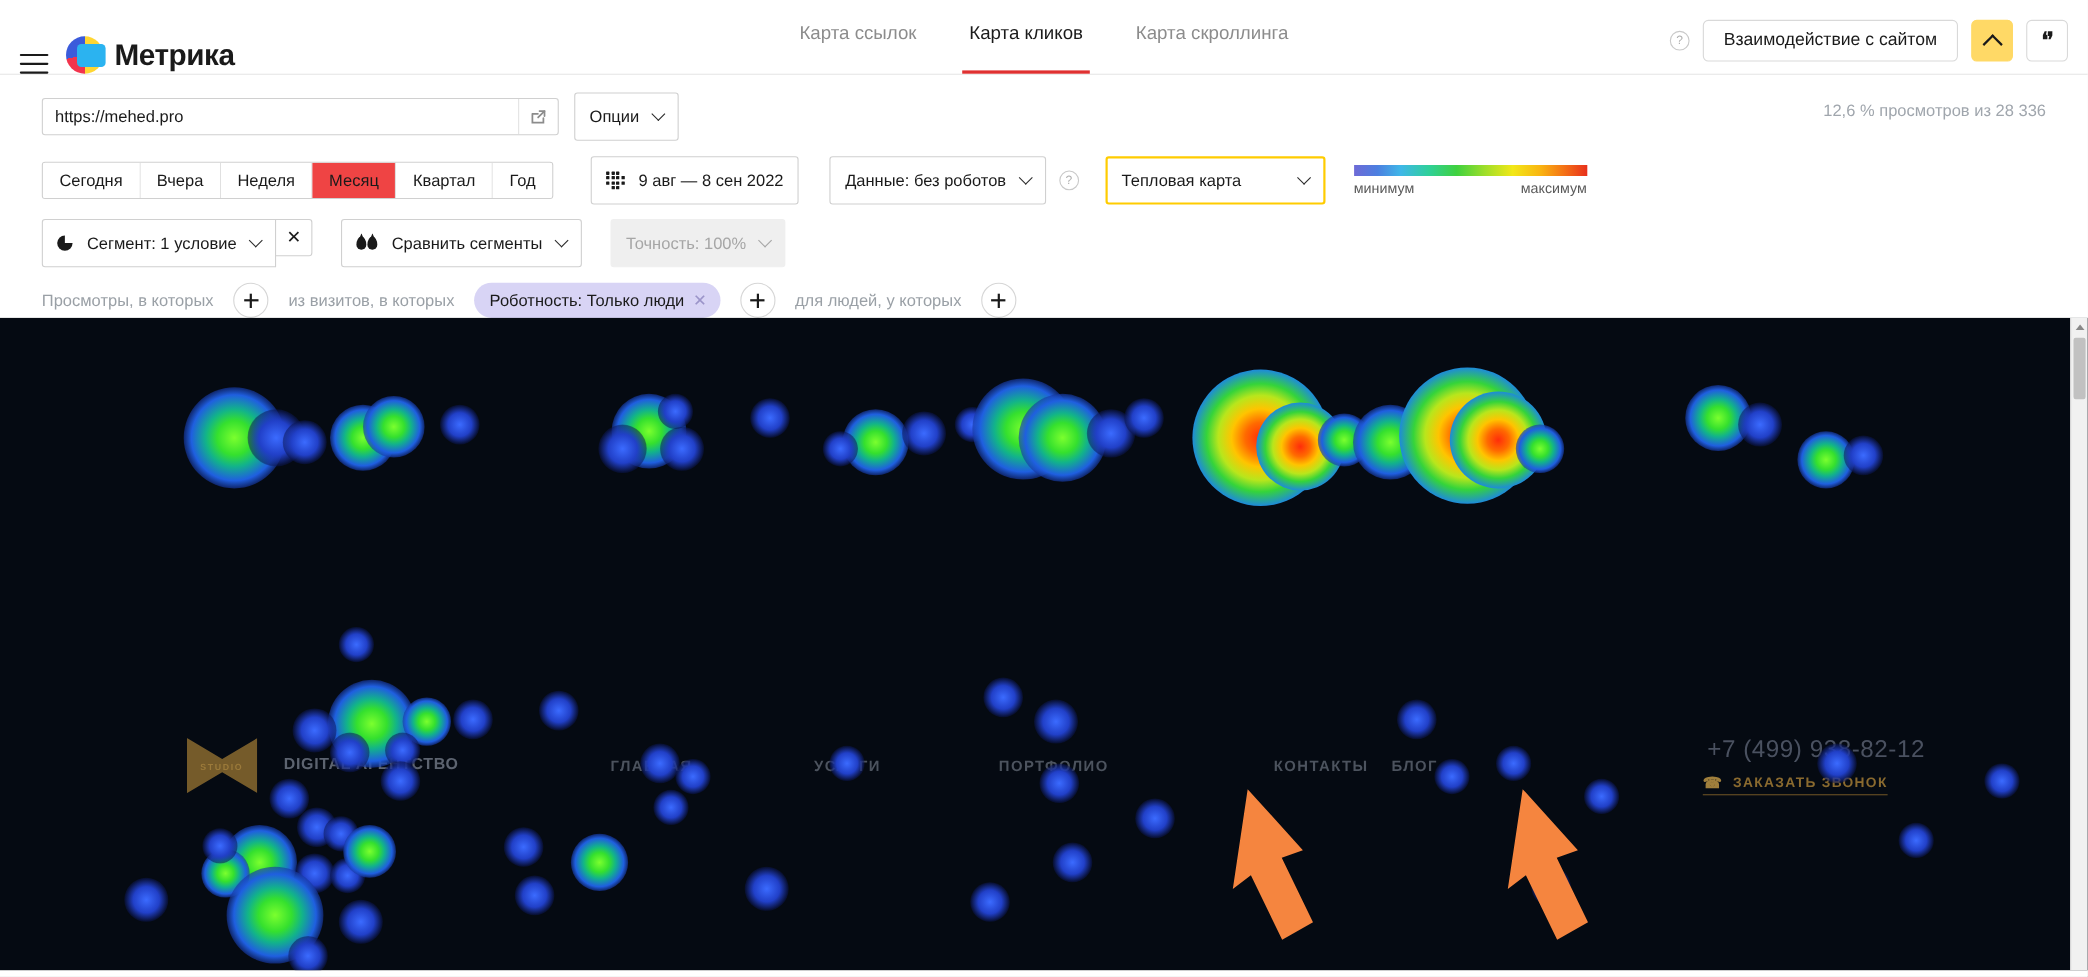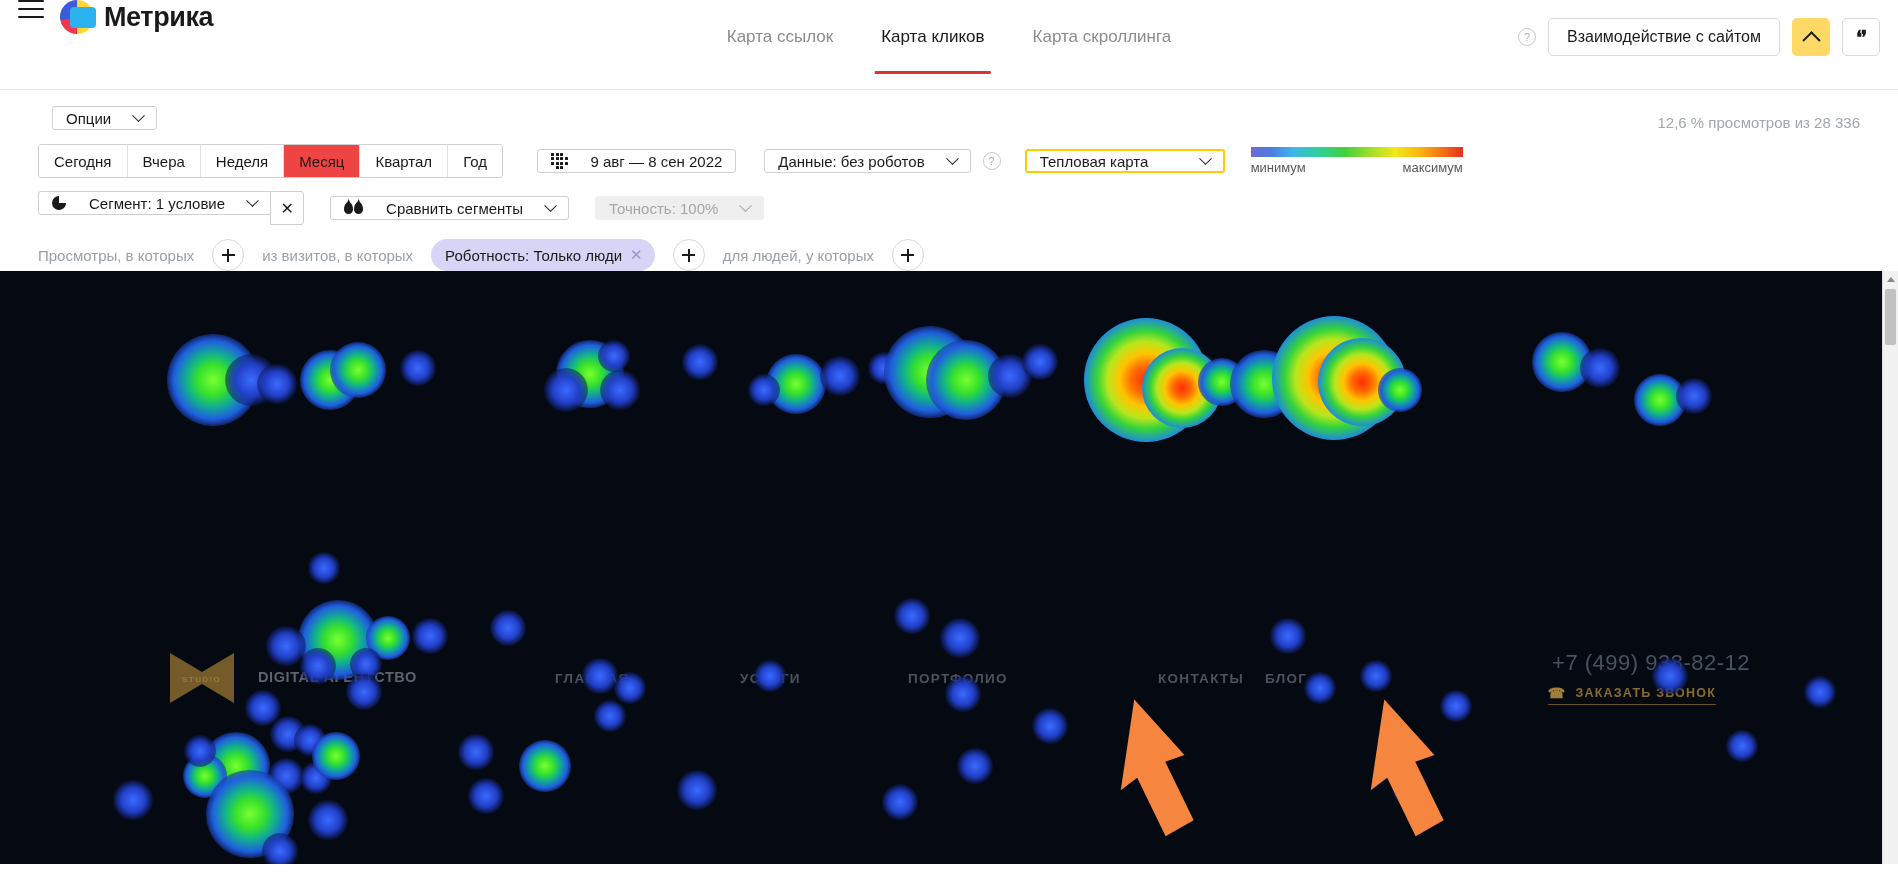--- a/index.html
+++ b/index.html
@@ -7,23 +7,23 @@
     width: 1898px; height: 888px;
     overflow: hidden;
     background: #fff;
     font-family: "Liberation Sans", sans-serif;
     -webkit-font-smoothing: antialiased;
   }
 
   
   .topbar {
     position: relative;
-    height: 90px;
+    height: 68px;
     display: flex;
-    align-items: flex-start;
+    align-items: flex-end;
     background: #fff;
     border-bottom: 1px solid #e6e6e6;
   }
   .burger {
     width: 26px; height: 18px;
     margin-left: 18px; margin-right: 16px;
     display: flex; flex-direction: column; justify-content: space-between;
     cursor: pointer;
   }
   .burger span { display: block; height: 2px; background: #1a1a1a; border-radius: 1px; }
@@ -131,22 +131,22 @@
     background: transparent;
   }
   .url-go {
     width: 36px; height: 100%;
     display: flex; align-items: center; justify-content: center;
     border-left: 1px solid #e3e3e3;
     cursor: pointer;
   }
 
   .sel-btn {
-    height: 24px; padding: 0 13px;
-    display: flex; align-items: center; gap: 23px;
+    height: 44px; padding: 0 13px;
+    display: flex; align-items: center; gap: 13px;
     border: 1px solid #d0d0d0; border-radius: 3px;
     background: #fff;
     font-size: 15px; color: #1a1a1a;
     cursor: pointer; white-space: nowrap;
   }
   .sel-btn.disabled { background: #efefef; border-color: #efefef; color: #a6a6a6; cursor: default; }
   .sel-btn.accent { border: 2px solid #ffcc00; }
 
   .caret {
     width: 9px; height: 9px;
@@ -365,20 +365,30 @@
     </div>
     <div class="btn-square">
       <span class="quote-ico">❛❜</span>
     </div>
   </div>
 </div>
 
 <div class="panel">
 
   <div class="row r1">
+    <div class="url-box">
+      <input type="text" value="https://mehed.pro" style="">
+      <div class="url-go">
+        <svg width="17" height="17" viewBox="0 0 17 17" fill="none">
+          <path d="M3 5.5h5M3 5.5v8h10v-4" stroke="#8c8c8c" stroke-width="1.6" stroke-linecap="round"></path>
+          <path d="M9.5 3h4.5v4.5" stroke="#8c8c8c" stroke-width="1.6" stroke-linecap="round" stroke-linejoin="round"></path>
+          <path d="M14 3L8.2 8.8" stroke="#8c8c8c" stroke-width="1.6" stroke-linecap="round"></path>
+        </svg>
+      </div>
+    </div>
     <div class="sel-btn" style="margin-left:14px">
       <span>Опции</span>
       <span class="caret"></span>
     </div>
     <div class="views-count">12,6 % просмотров из 28 336</div>
   </div>
 
   <div class="row r2">
     <div class="seg-group">
       <div class="seg-btn">Сегодня</div>

